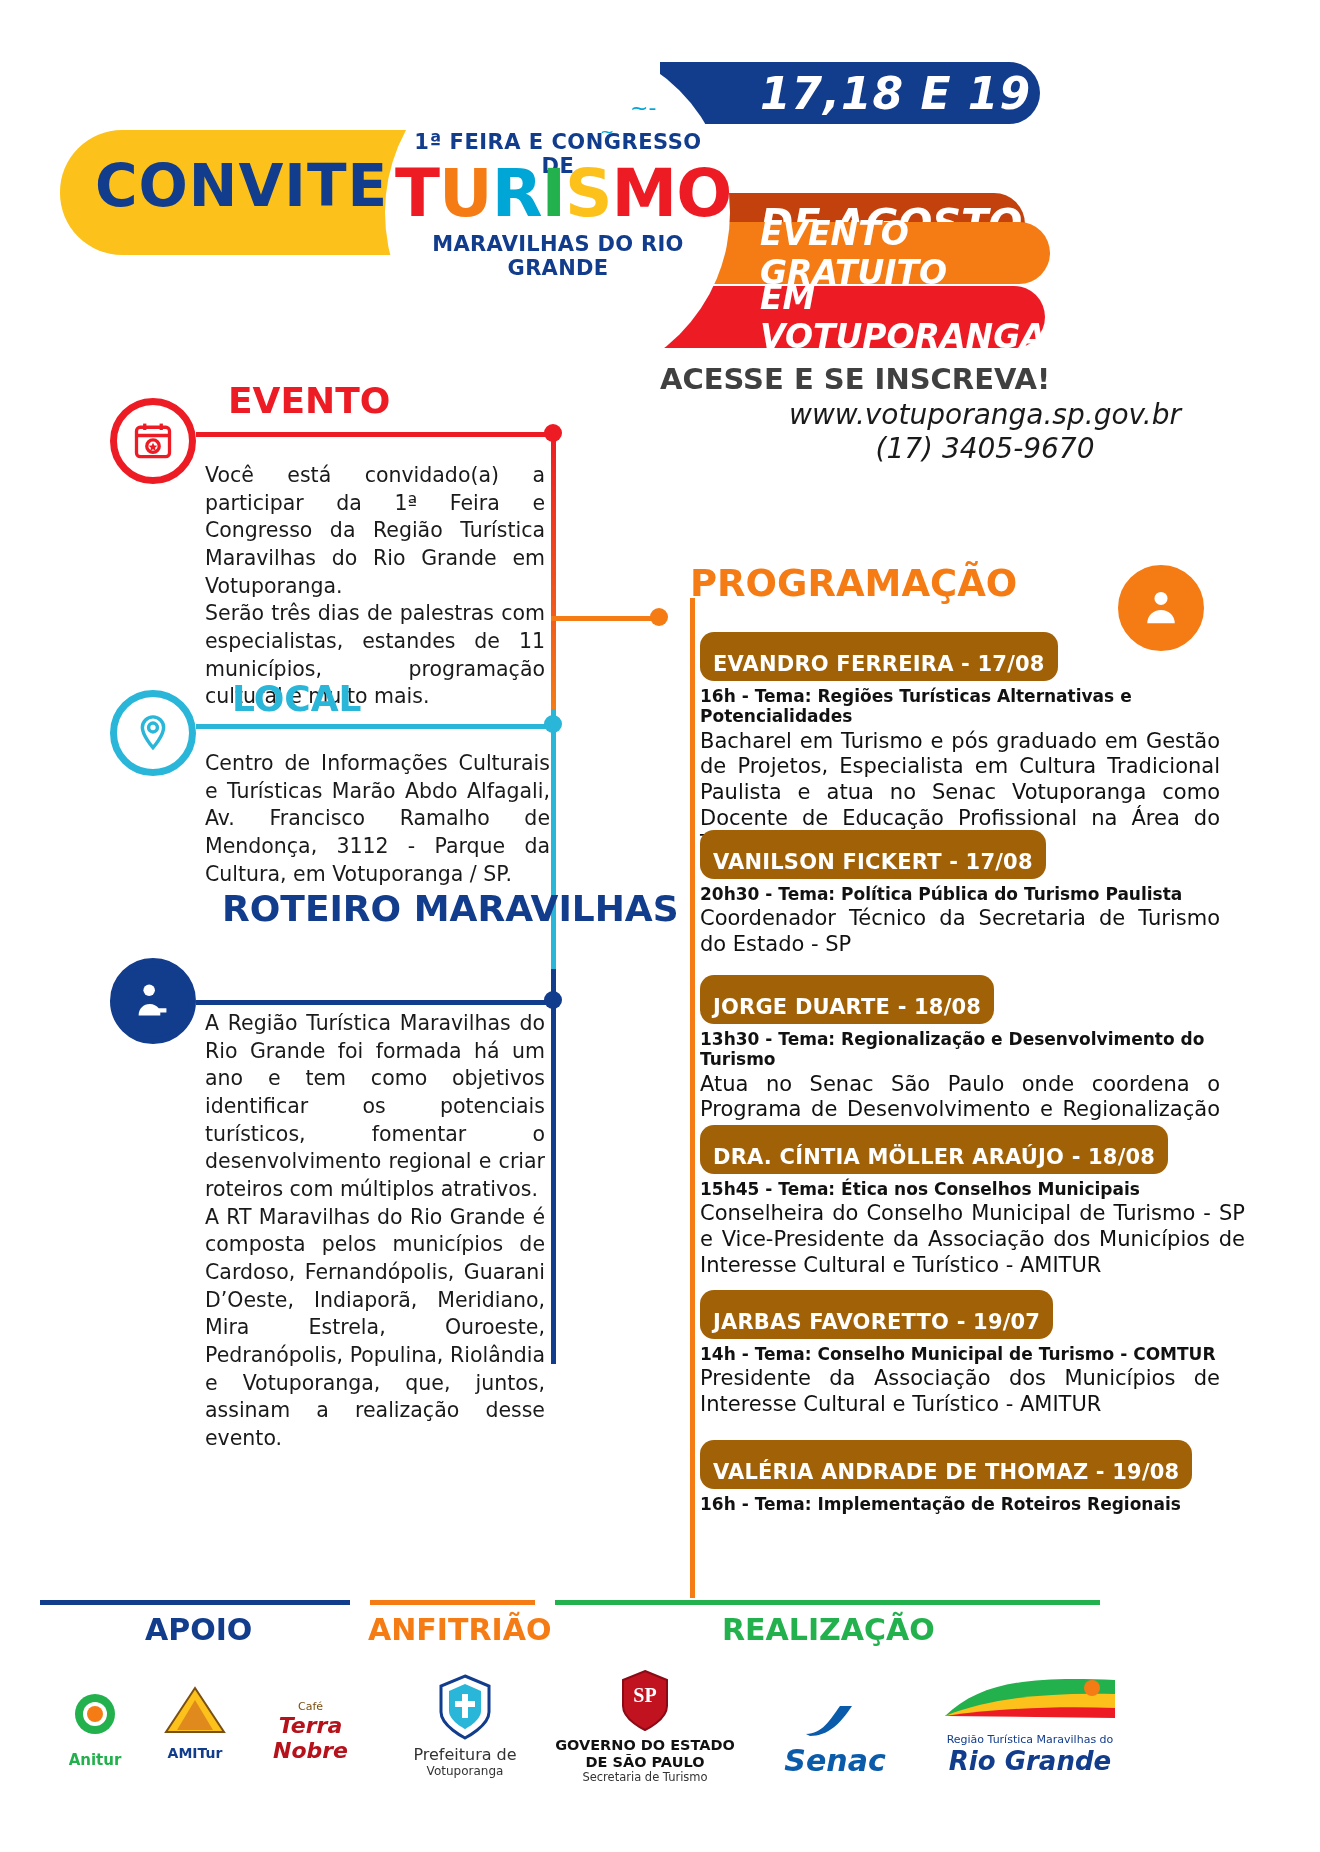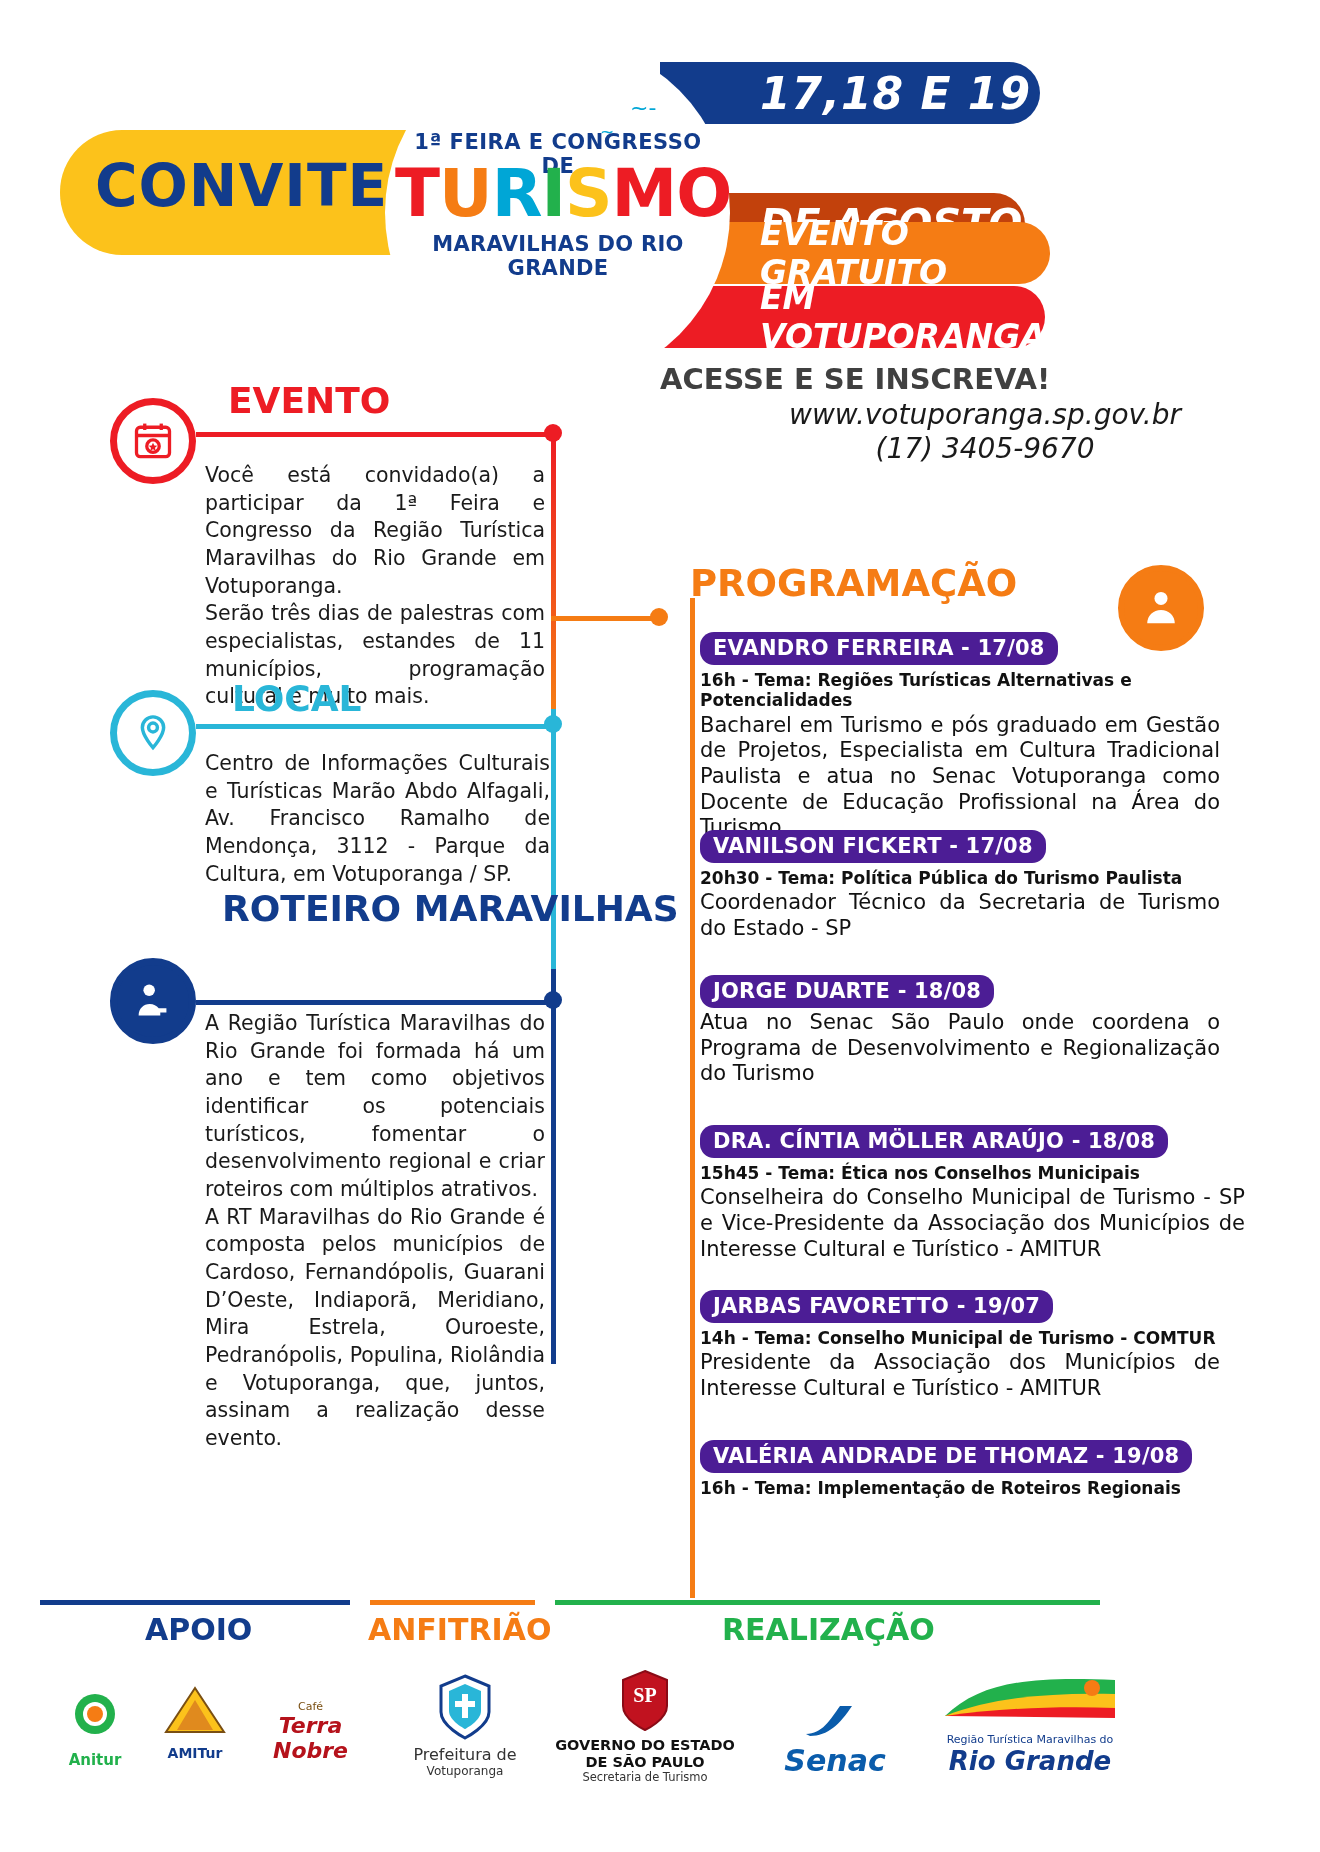--- a/index.html
+++ b/index.html
@@ -98,22 +98,22 @@
   .fone{ position:absolute; left:660px; top:432px; width:650px; text-align:center;
     font-size:28px; font-style:italic; color:#1a1a1a;}
   .prog-title{ position:absolute; left:690px; top:562px; font-size:37px; font-weight:bold;
     color:#f57c14;}
   .prog-ring{ position:absolute; left:1118px; top:565px; width:86px; height:86px;
     border-radius:50%; background:#f57c14; border:6px solid #f57c14; color:#fff;
     display:flex; align-items:center; justify-content:center;}
 
   .talk{ position:absolute; left:700px; width:520px; }
   .talk .name{
-    display:inline-block; background:#4c1d95; color:#fff; font-weight:bold;
-    font-size:21px; padding:4px 13px 5px 13px; border-radius:14px; letter-spacing:.2px;
+    display:inline-block; background:#a16207; color:#fff; font-weight:bold;
+    font-size:21px; padding:20px 13px 5px 13px; border-radius:14px; letter-spacing:.2px;
   }
   .talk .theme{ font-size:17px; font-weight:bold; color:#111; margin-top:5px; line-height:1.2;}
   .talk .bio{ font-size:21px; color:#111; margin-top:2px; line-height:1.22; text-align:justify;}
 
   .rcol-line{ position:absolute; left:690px; top:598px; width:5px; height:1000px; background:#f57c14;}
 
   
   .footer-rule{ position:absolute; height:5px; background:#123c8c;}
   .f-apoio-rule{ left:40px; top:1600px; width:310px; background:#123c8c;}
   .f-anf-rule{ left:370px; top:1600px; width:165px; background:#f57c14;}
@@ -225,20 +225,21 @@
 </div>
 
 <div class="talk" style="top:830px;">
   <span class="name">VANILSON FICKERT - 17/08</span>
   <div class="theme">20h30 - Tema: Política Pública do Turismo Paulista</div>
   <div class="bio">Coordenador Técnico da Secretaria de Turismo do Estado - SP</div>
 </div>
 
 <div class="talk" style="top:975px;">
   <span class="name">JORGE DUARTE - 18/08</span>
+  <div class="theme">13h30 - Tema: Regionalização e Desenvolvimento do Turismo</div>
   <div class="bio">Atua no Senac São Paulo onde coordena o Programa de Desenvolvimento e Regionalização do Turismo</div>
 </div>
 
 <div class="talk" style="top:1125px; width:545px;">
   <span class="name">DRA. CÍNTIA MÖLLER ARAÚJO - 18/08</span>
   <div class="theme">15h45 - Tema: Ética nos Conselhos Municipais</div>
   <div class="bio">Conselheira do Conselho Municipal de Turismo - SP e Vice-Presidente da Associação dos Municípios de Interesse Cultural e Turístico - AMITUR</div>
 </div>
 
 <div class="talk" style="top:1290px;">

